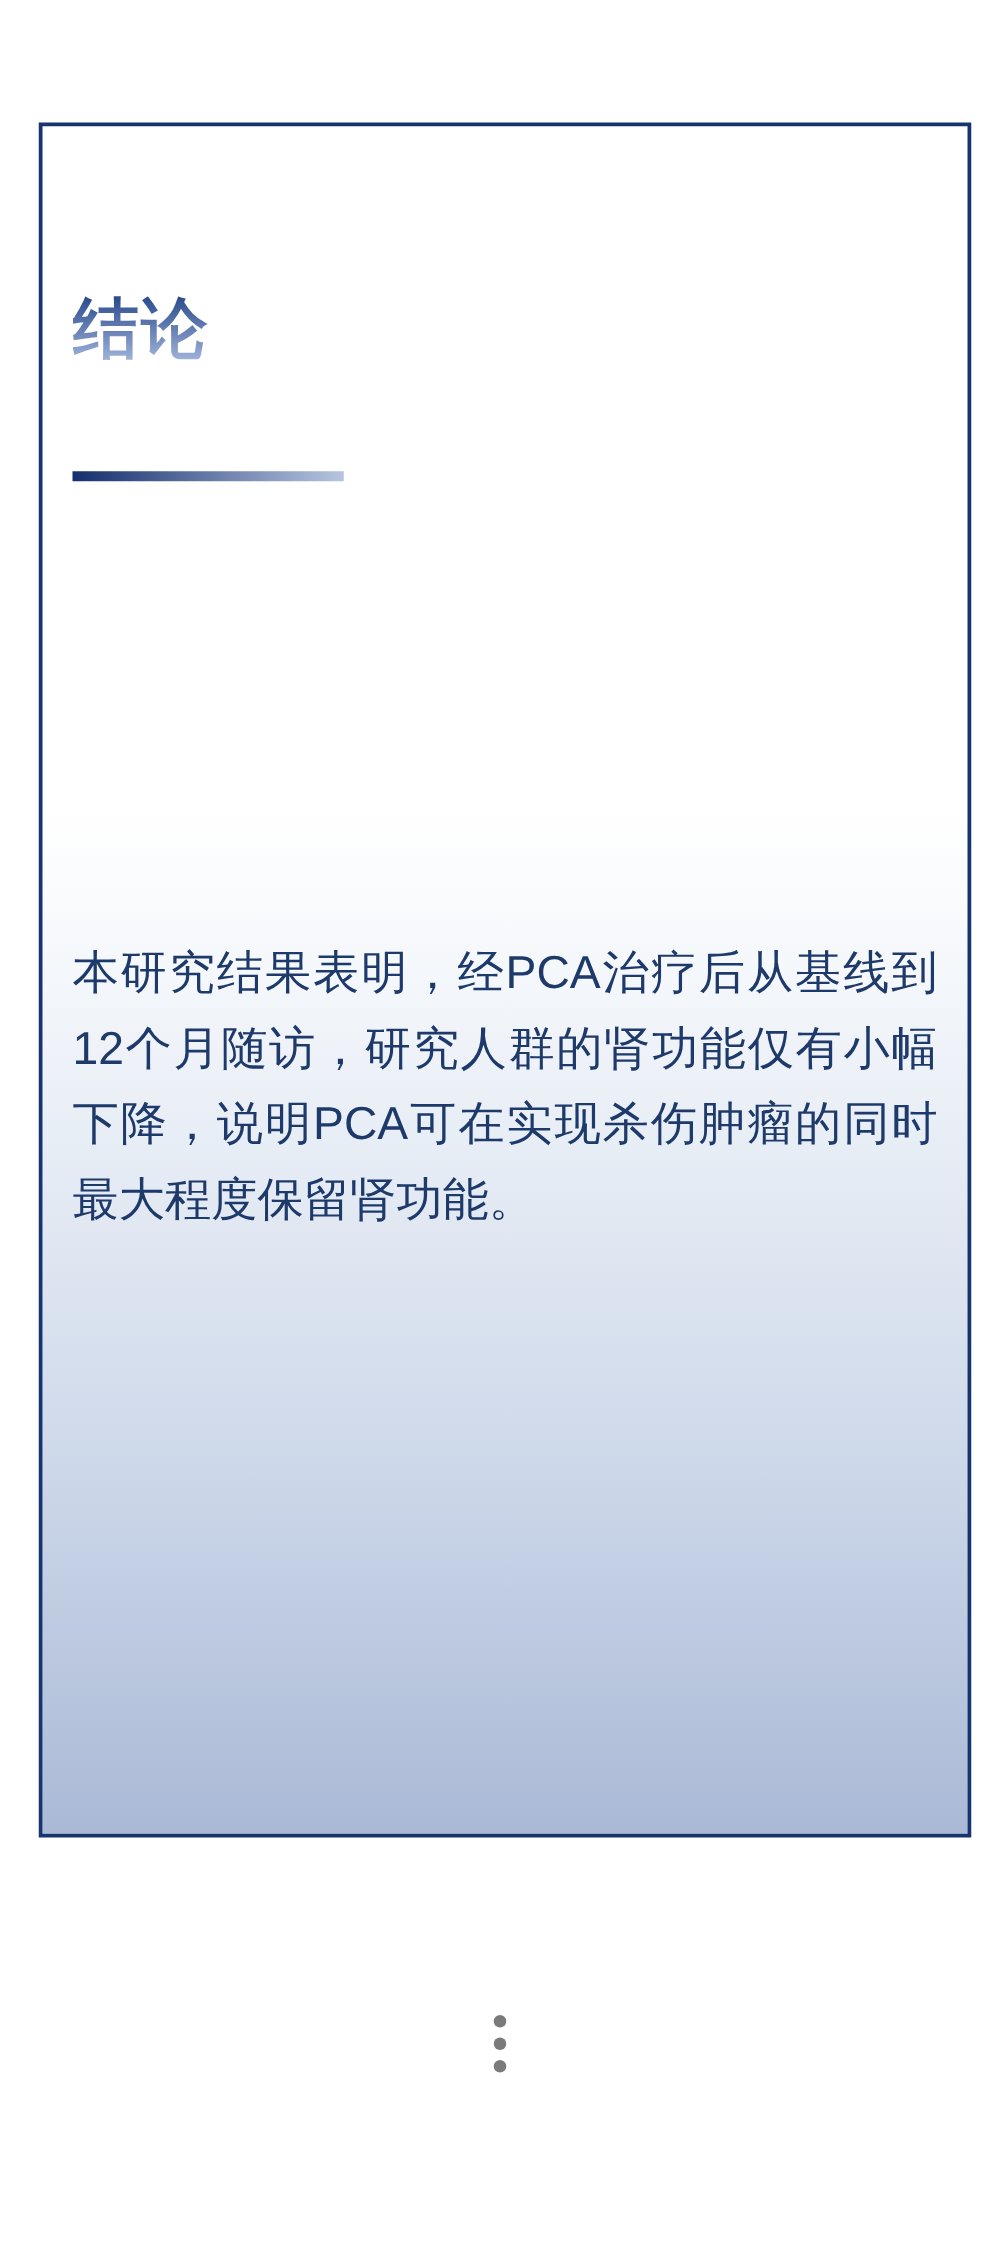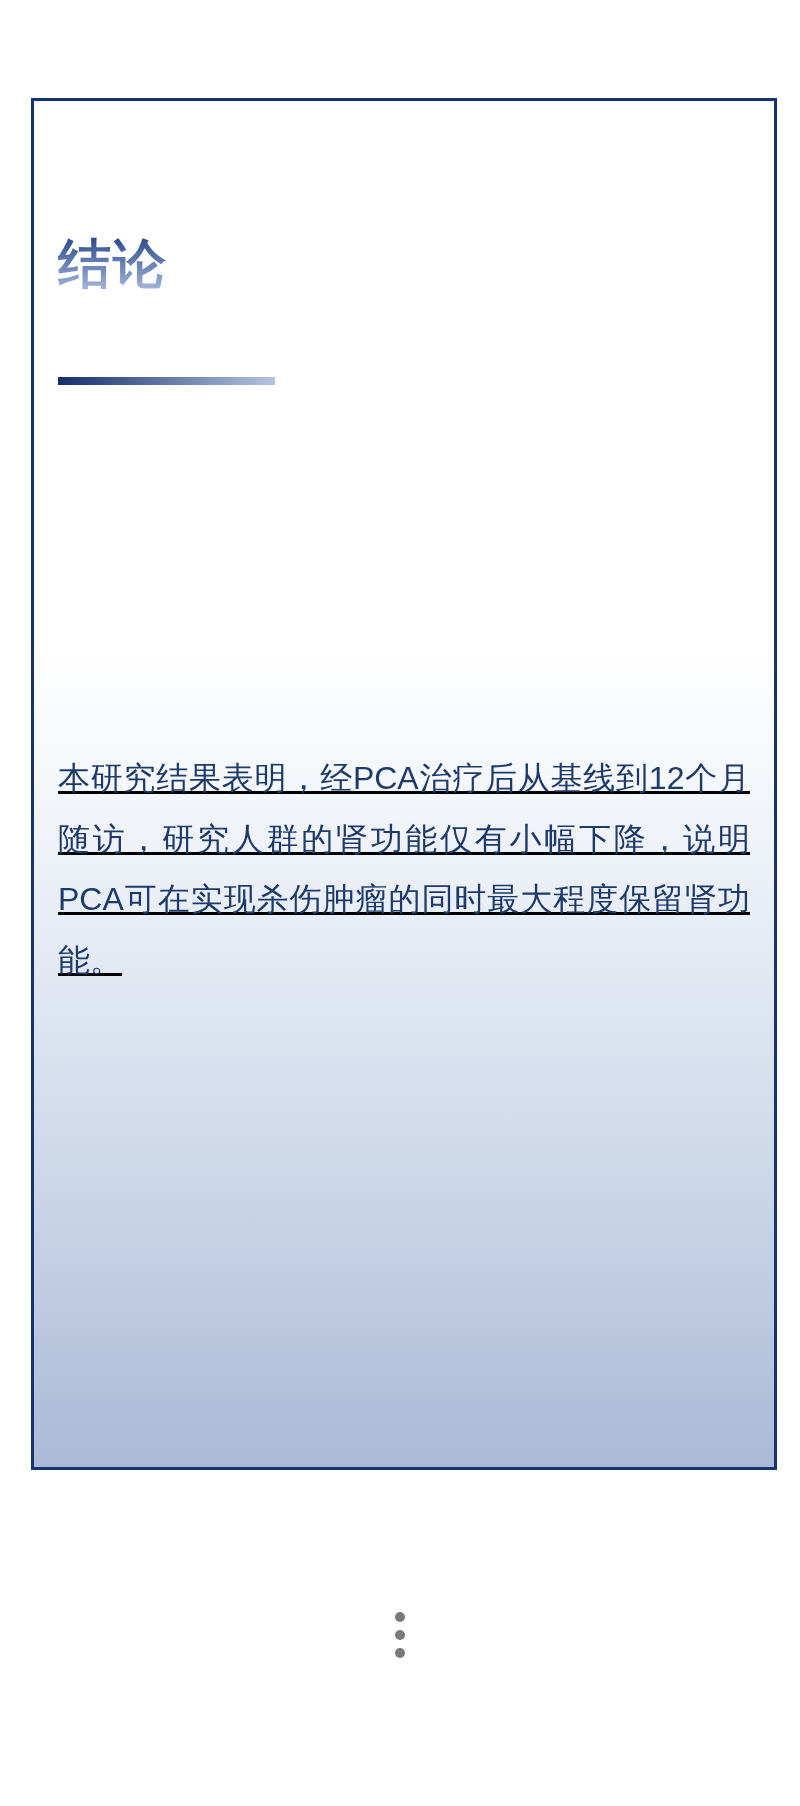--- a/index.html
+++ b/index.html
@@ -25,21 +25,20 @@
     box-sizing: border-box;
     border: 3px solid var(--card-border, #16356f);
     background: linear-gradient(180deg,
       #ffffff 0%,
       #ffffff 40%,
       #f4f7fb 50%,
       #e7edf5 60%,
       var(--card-bg-mid, #ccd7e9) 79%,
       var(--card-bg-bottom, #aab9d6) 100%);
     padding: 136px 24px 0 24px;
-    text-decoration: underline;
   }
   .card-title {
     margin: 0;
     display: inline-block;
     font-size: 53px;
     line-height: 1.0;
     font-weight: 700;
     letter-spacing: 2px;
     background: linear-gradient(180deg,
       var(--title-grad-top, #2a4a8c) 0%,
@@ -51,21 +50,21 @@
   .title-divider {
     margin-top: 87px;
     width: 217px;
     height: 8px;
     background: linear-gradient(90deg,
       var(--divider-grad-left, #142f6d) 0%,
       var(--divider-grad-right, #b6c4e0) 100%);
   }
   .body-text {
     margin: 363px 0 0 0;
-    font-size: 32px;
+    font-size: 37px;
     line-height: 60.5px;
     color: var(--body-text-color, #1e3a6b);
     text-align: justify;
     text-justify: inter-character;
   }
   .more-indicator {
     position: absolute;
     top: 1612px;
     left: 50%;
     transform: translateX(-50%);

